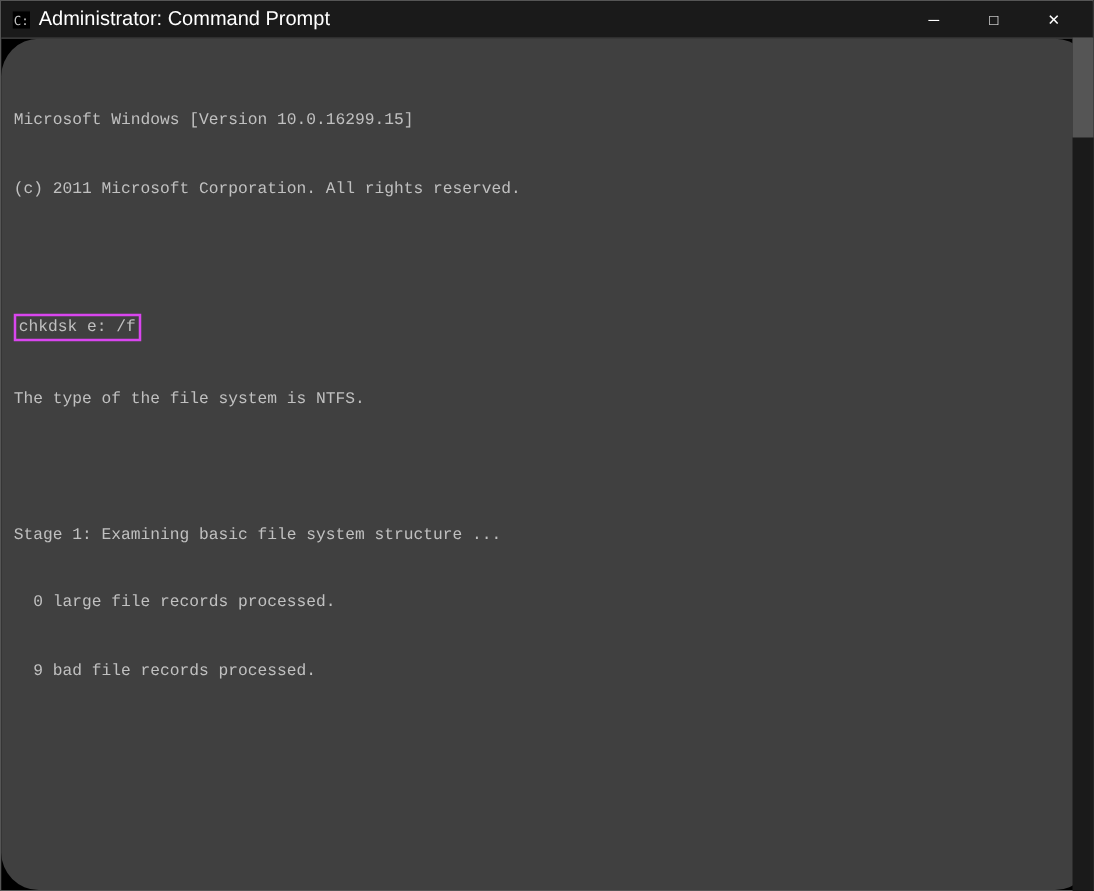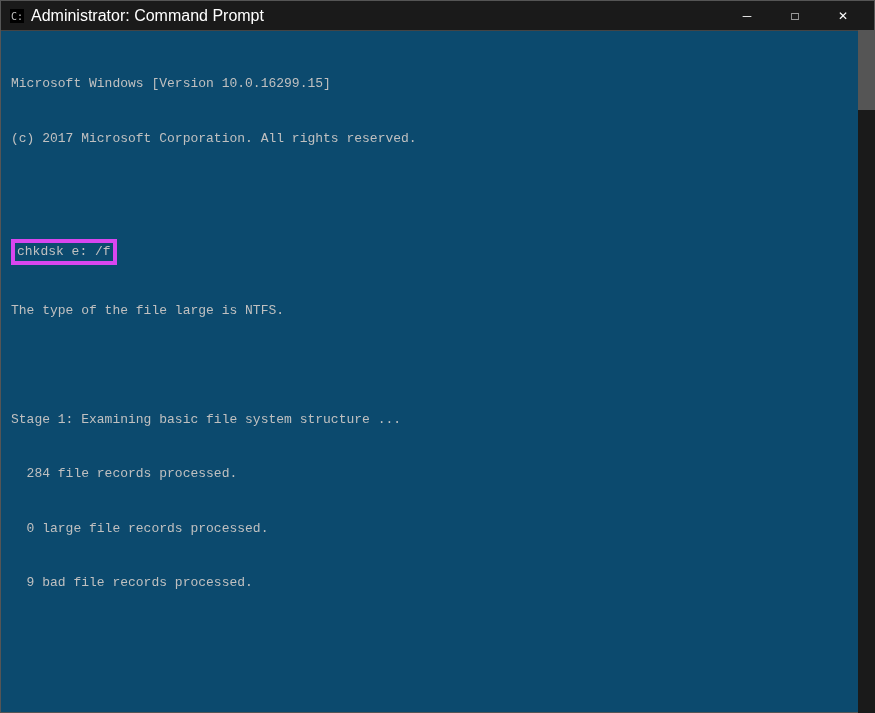--- a/index.html
+++ b/index.html
@@ -74,44 +74,45 @@
       color: #fff;
       cursor: pointer;
       display: flex;
       align-items: center;
       justify-content: center;
       font-size: 12px;
       font-family: 'Segoe UI', sans-serif;
     }
 
     .terminal-body {
-      background: #0c4a6e;
+      background: #404040;
       color: #c0c0c0;
-      padding: 8px 10px;
+      padding: 20px 10px;
       flex: 1;
       overflow: hidden;
       line-height: 1.4;
       white-space: pre;
       font-family: 'Lucida Console', 'Courier New', monospace;
       font-size: 13px;
+      border-radius: 30px;
     }
 
     .cmd-line {
       display: flex;
       align-items: center;
       flex-wrap: nowrap;
     }
 
     .prompt {
       color: #c0c0c0;
     }
 
     .cmd-input-highlight {
       background: transparent;
-      border: 4px solid #d946ef;
+      border: 2px solid #d946ef;
       color: #c0c0c0;
       padding: 0 2px;
       font-family: 'Lucida Console', 'Courier New', monospace;
       font-size: 13px;
     }
 
     .line {
       display: block;
     }
 
@@ -156,29 +157,28 @@
       </div>
       <div class="title-bar-controls">
         <button class="title-bar-btn">─</button>
         <button class="title-bar-btn">□</button>
         <button class="title-bar-btn close">✕</button>
       </div>
     </div>
 
     <div class="terminal-body">
       <span class="line">Microsoft Windows [Version 10.0.16299.15]</span>
-      <span class="line">(c) 2017 Microsoft Corporation. All rights reserved.</span>
+      <span class="line">(c) 2011 Microsoft Corporation. All rights reserved.</span>
       <span class="line"> </span>
       <div class="cmd-line">
         <span class="cmd-input-highlight">chkdsk e: /f</span>
       </div>
-      <span class="line">The type of the file large is NTFS.</span>
+      <span class="line">The type of the file system is NTFS.</span>
       <span class="line"> </span>
       <span class="line">Stage 1: Examining basic file system structure ...</span>
-      <span class="line">  284 file records processed.</span>
       <span class="line">  0 large file records processed.</span>
       <span class="line">  9 bad file records processed.</span>
       <span class="line"> </span>
       
       
       
       
       
       
       

